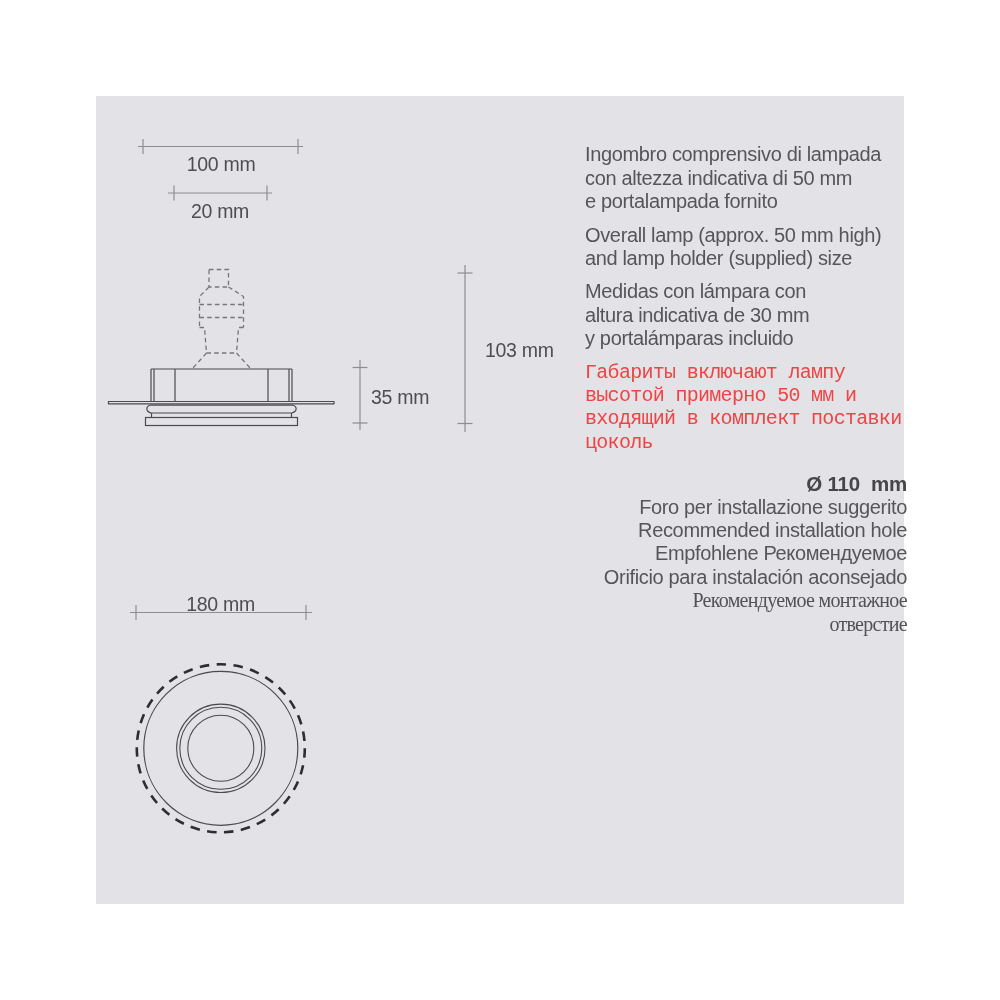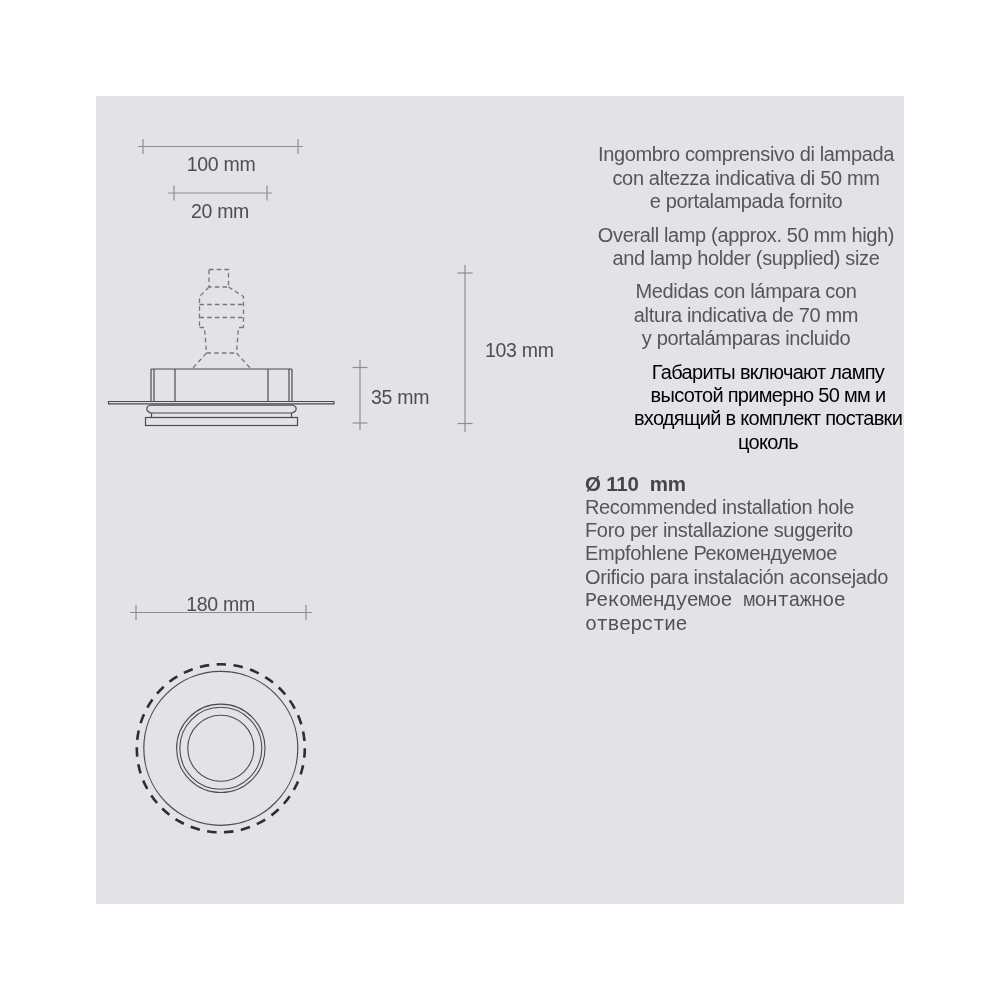--- a/index.html
+++ b/index.html
@@ -50,48 +50,47 @@
     top: 143.3px;
     width: 322px;
   }
   .para {
     margin: 0 0 10px 0;
     font-size: 20px;
     line-height: 23.4px;
     color: #56565a;
     letter-spacing: -0.35px;
     white-space: pre-line;
-    text-align: center;
   }
   .para.ru-text {
-    font-family: Liberation Sans, sans-serif;
+    font-family: Liberation Mono, monospace;
     letter-spacing: -0.7px;
-    color: #000000;
-    margin-left: 44px;
+    color: #ef4444;
   }
   .hole-block {
     margin-top: 18px;
+    text-align: right;
   }
   .hole-title {
     font-size: 20.5px;
     line-height: 23.4px;
     font-weight: bold;
     color: #46464a;
     letter-spacing: -0.2px;
     white-space: pre;
   }
   .hole-line {
     font-size: 20px;
     line-height: 23.4px;
     color: #56565a;
     letter-spacing: -0.35px;
     white-space: pre-line;
   }
   .hole-line.ru-text {
-    font-family: Liberation Mono, monospace;
+    font-family: Liberation Serif, serif;
     letter-spacing: -0.7px;
     color: #525256;
   }
 </style>
 </head>
 <body>
 
 <div class="canvas">
 
   <div class="panel"></div>
@@ -177,31 +176,31 @@
 
   <div class="dim-label centered" style="left:220.5px; top:594px;">180 mm</div>
 
   <div class="right-col">
     <p class="para">Ingombro comprensivo di lampada
 con altezza indicativa di 50 mm
 e portalampada fornito</p>
     <p class="para">Overall lamp (approx. 50 mm high)
 and lamp holder (supplied) size</p>
     <p class="para">Medidas con lámpara con
-altura indicativa de 70 mm
+altura indicativa de 30 mm
 y portalámparas incluido</p>
     <p class="para ru-text">Габариты включают лампу
 высотой примерно 50 мм и
 входящий в комплект поставки
 цоколь</p>
 
     <div class="hole-block">
       <div class="hole-title">Ø 110  mm</div>
+      <div class="hole-line">Foro per installazione suggerito</div>
       <div class="hole-line">Recommended installation hole</div>
-      <div class="hole-line">Foro per installazione suggerito</div>
       <div class="hole-line">Empfohlene Рекомендуемое</div>
       <div class="hole-line">Orificio para instalación aconsejado</div>
       <div class="hole-line ru-text">Рекомендуемое монтажное
 отверстие</div>
     </div>
   </div>
 
 </div>
 
 </body></html>

